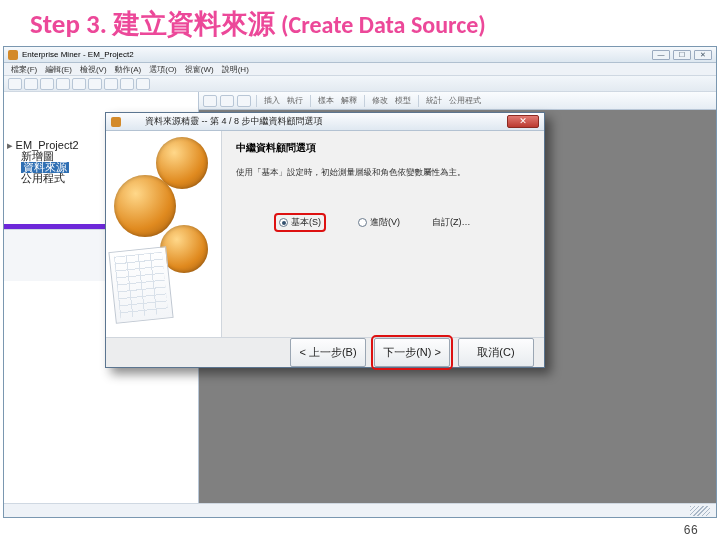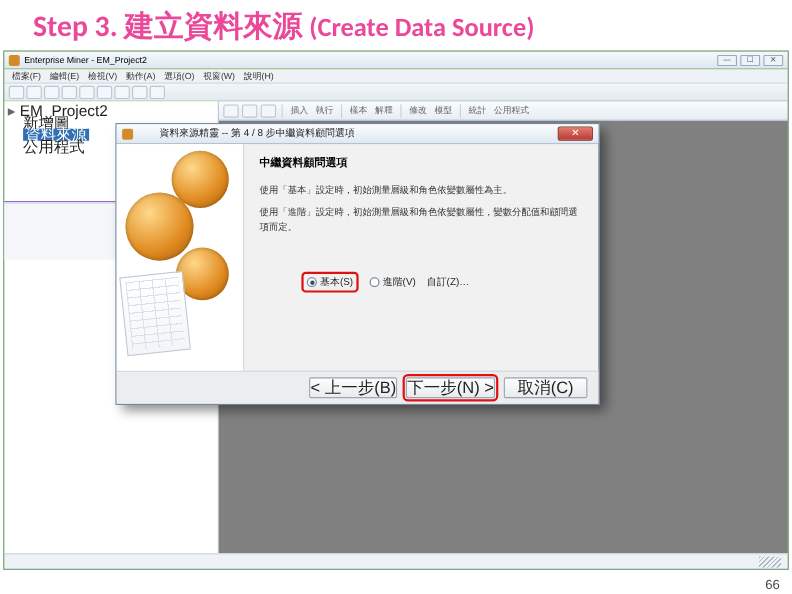--- a/index.html
+++ b/index.html
@@ -24,21 +24,21 @@
     font-size: 24px;
   }
   
   .app {
     position: absolute;
     left: 3px;
     top: 46px;
     right: 3px;
     height: 472px;
     border: 1px solid #7a97b0;
-    background: #84cc16;
+    background: #f9a8d4;
     font-size: 8px;
   }
   .titlebar {
     height: 16px;
     display: flex;
     align-items: center;
     padding: 0 4px;
     background: linear-gradient(#f6f9fc,#dde7f0);
     border-bottom: 1px solid #b0c0d0;
   }
@@ -67,25 +67,26 @@
     height: calc(100% - 45px - 14px);
   }
   .left {
     width: 195px;
     display:flex; flex-direction:column;
     border-right:1px solid #b8c6d6;
     background:#fff;
   }
   .tree {
     height: 92px;
-    border-bottom:1px solid #6d28d9;
+    border-bottom:5px solid #6d28d9;
     padding:3px;
-    font-size:14px;
+    font-size:11px;
     line-height:11px;
     color:#222;
+    margin-top:45px;
   }
   .tree .root::before { content:"▸ "; color:#666;}
   .tree .child { padding-left:14px; }
   .tree .sel { background:#2f6fb3; color:#fff; padding:0 2px; display:inline-block;}
   .prop {
     flex:1;
     background:#fff;
   }
   .prop-head {
     display:flex;
@@ -184,21 +185,21 @@
                repeating-linear-gradient(90deg,#d9e1ea 0 1px, transparent 1px 12px);
   }
   .dlg-main {
     flex:1;
     padding:10px 14px 6px 14px;
     color:#222;
   }
   .dlg-heading { font-size:10px; font-weight:600; margin-bottom:10px; color:#000;}
   .dlg-text { font-size:8.5px; color:#333; line-height:14px; margin-bottom:6px;}
   .radio-row {
-    display:flex; align-items:center; gap:10px;
+    display:flex; align-items:center; gap:32px;
     margin-top:34px;
     padding-left:38px;
   }
   .radio {
     display:flex; align-items:center; gap:3px;
     font-size:9px;
   }
   .radio .dot {
     width:9px; height:9px; border:1px solid #6a7a8c; border-radius:50%;
     display:inline-flex; align-items:center; justify-content:center;
@@ -213,37 +214,37 @@
     padding:1px 3px;
   }
   .dlg-footer {
     height:30px;
     border-top:1px solid #d0d6dd;
     background:#ecedee;
     display:flex; align-items:center; justify-content:flex-end;
     gap:8px; padding:0 10px;
   }
   .btn {
-    min-width:76px; height:19px;
+    min-width:76px; height:29px;
     border:1px solid #9aa6b3;
     background:linear-gradient(#fdfdfe,#e8ecef);
     border-radius:2px;
-    font-size:15px;
+    font-size:11px;
     display:flex; align-items:center; justify-content:center;
     color:#222;
   }
   .btn.hl {
     outline:2px solid #d11;
     outline-offset:1px;
   }
   .pagenum {
     position:absolute;
-    right:11px; bottom:2px;
+    right:22px; bottom:2px;
     font-size:12px;
-    font-family: Liberation Sans, sans-serif;
+    font-family: Liberation Mono, monospace;
     color:#444;
   }
 </style>
 </head>
 <body>
 
 <div class="slide-title">
   <span>Step 3.</span>
   <span style="font-family:'DFKai-SB','KaiTi',serif">建立資料來源</span>
   <span class="sub">(Create Data Source)</span>
@@ -323,21 +324,20 @@
   <div class="dlg-body">
     <div class="dlg-sidebar">
       <div class="gear g1"></div>
       <div class="gear g2"></div>
       <div class="gear g3"></div>
       <div class="sheet"></div>
     </div>
     <div class="dlg-main">
       <div class="dlg-heading">中繼資料顧問選項</div>
       <div class="dlg-text">使用「基本」設定時，初始測量層級和角色依變數屬性為主。</div>
-      <div class="dlg-text">使用「進階」設定時，初始測量層級和角色依變數屬性，變數分配值和顧問選項而定。</div>
       <div class="radio-row">
         <span class="hl-red">
           <label class="radio">
             <span class="dot checked"></span>
             <span>基本(S)</span>
           </label>
         </span>
         <label class="radio">
           <span class="dot"></span>
           <span>進階(V)</span>

